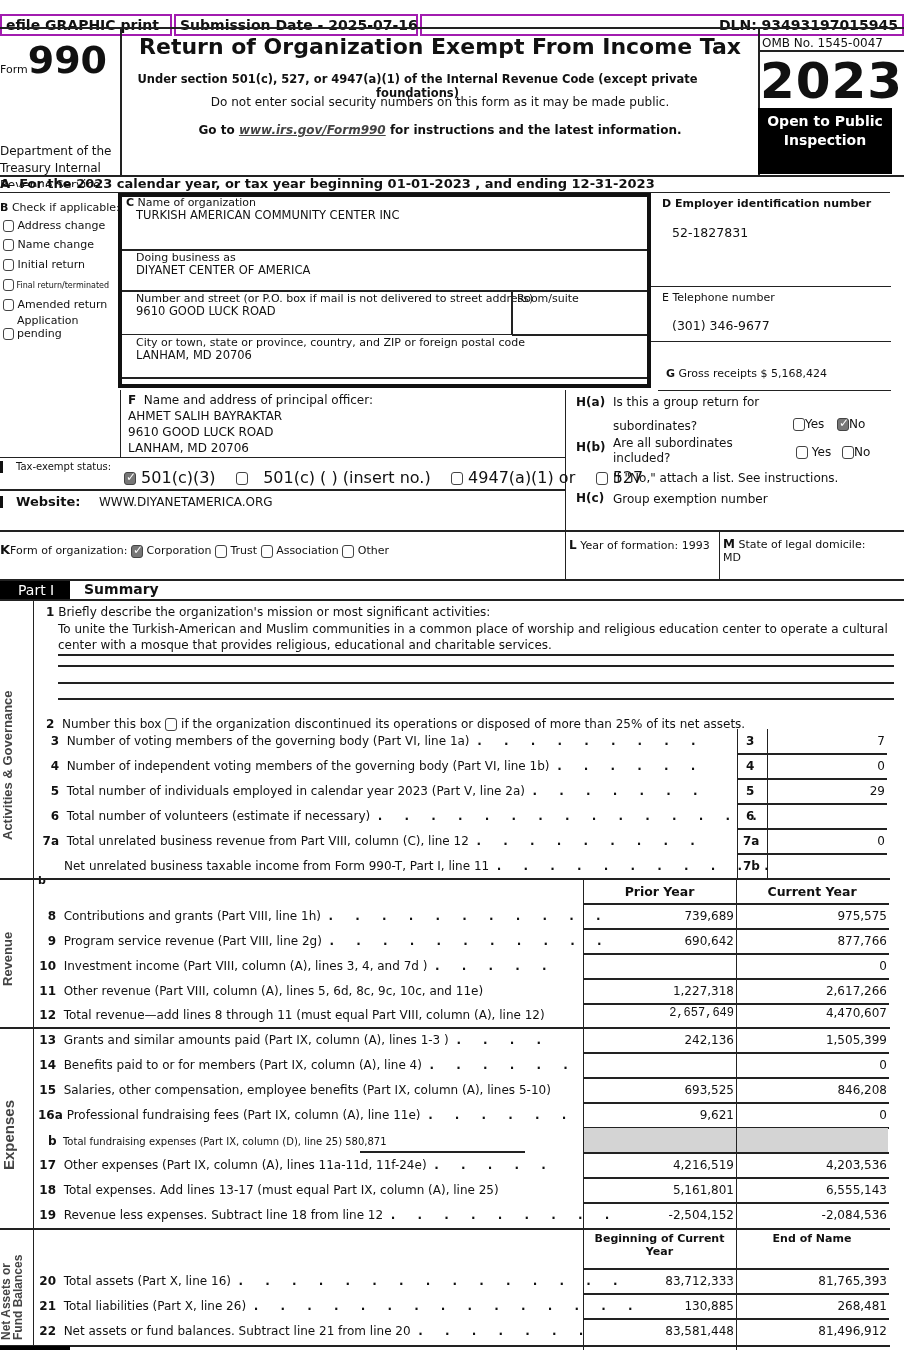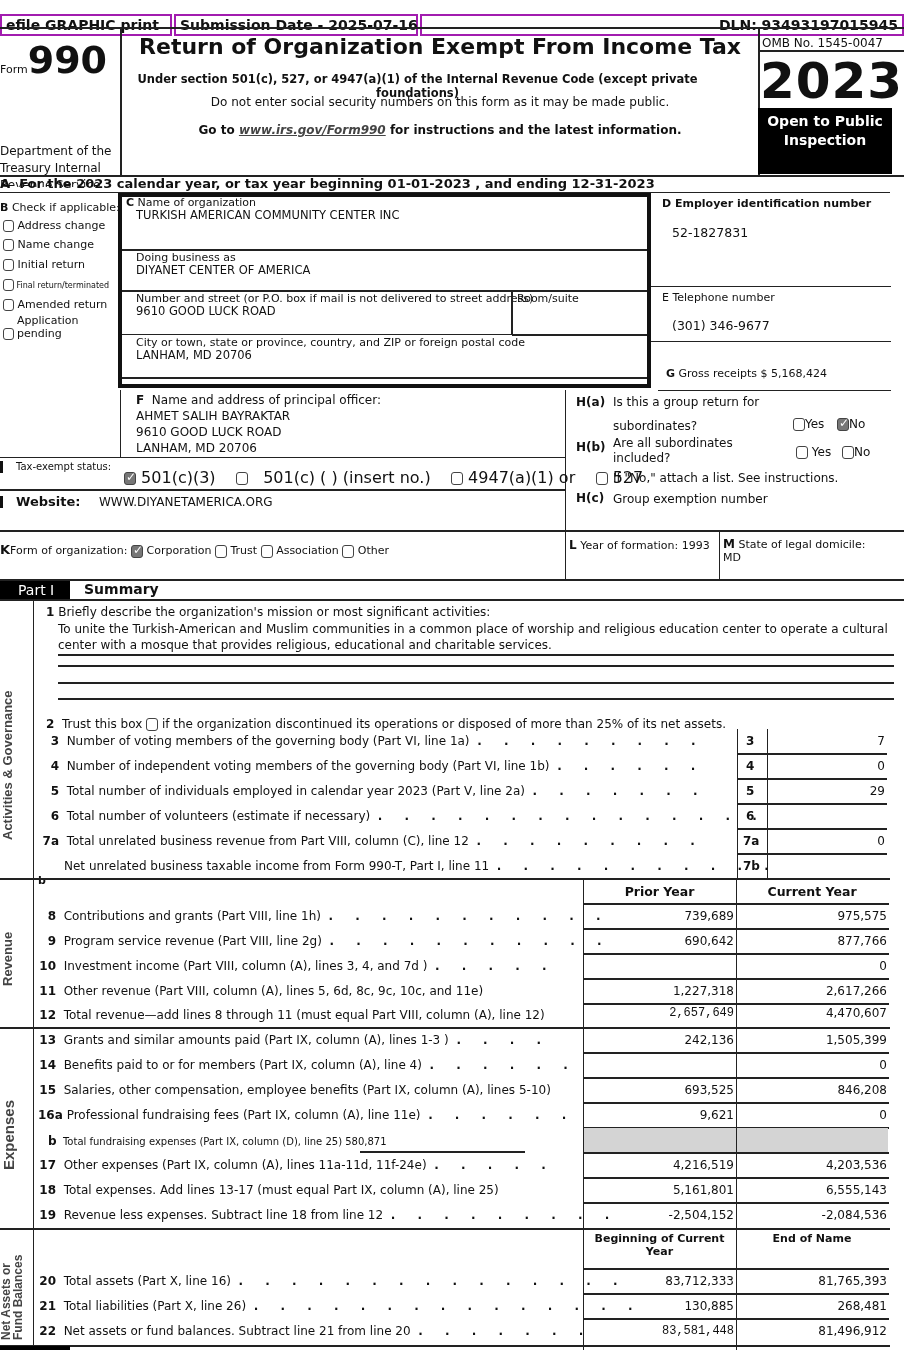--- a/index.html
+++ b/index.html
@@ -101,21 +101,21 @@
 <div class="abs lbl" style="left:662px;top:197px;font-weight:bold;">D Employer identification number</div>
 <div class="abs" style="left:672px;top:225px;font-size:12.5px;">52-1827831</div>
 <div class="hline" style="top:286px;left:651px;width:240px;"></div>
 <div class="abs lbl" style="left:662px;top:291px;">E Telephone number</div>
 <div class="abs" style="left:672px;top:318px;font-size:12.5px;">(301) 346-9677</div>
 <div class="hline" style="top:341px;left:651px;width:240px;"></div>
 <div class="abs lbl" style="left:666px;top:367px;"><b>G</b> <span>Gross receipts $</span> <span>5,168,424</span></div>
 <div class="hline" style="top:390px;left:658px;width:233px;"></div>
 
 <div class="vline" style="left:120px;top:390px;height:68px;"></div>
-<div class="abs" style="left:128px;top:392px;font-size:12px;line-height:16px;margin-left:8px;">
+<div class="abs" style="left:128px;top:392px;font-size:12px;line-height:16px;">
   <div><b>F</b>&nbsp; <span>Name and address of principal officer:</span></div>
   <div>AHMET SALIH BAYRAKTAR</div>
   <div>9610 GOOD LUCK ROAD</div>
   <div>LANHAM, MD  20706</div>
 </div>
 <div class="vline" style="left:565px;top:390px;height:190px;"></div>
 
 <div class="abs" style="left:576px;top:395px;font-size:12px;font-weight:bold;">H(a)</div>
 <div class="abs" style="left:613px;top:395px;font-size:12px;">Is this a group return for</div>
 <div class="abs" style="left:613px;top:419px;font-size:12px;">subordinates?</div>
@@ -180,21 +180,21 @@
   </div>
 
 <div class="line-row" style="left:46px;top:605px;"><span class="ln">1</span> <span>Briefly describe the organization's mission or most significant activities:</span></div>
 <div class="line-row" style="left:58px;top:622px;">To unite the Turkish-American and Muslim communities in a common place of worship and religious education center to operate a cultural</div>
 <div class="line-row" style="left:58px;top:638px;">center with a mosque that provides religious, educational and charitable services.</div>
 <div class="hline" style="top:654px;left:58px;width:836px;border-top-width:2px;"></div>
 <div class="hline" style="top:665px;left:58px;width:836px;border-top-width:2px;"></div>
 <div class="hline" style="top:682px;left:58px;width:836px;border-top-width:2px;"></div>
 <div class="hline" style="top:698px;left:58px;width:836px;border-top-width:2px;"></div>
 
-<div class="line-row" style="left:46px;top:717px;"><span class="ln">2</span>&nbsp; <span>Trust this box</span> <span class="cbl"></span> <span>if the organization discontinued its operations or disposed of more than 25% of its net assets.</span></div>
+<div class="line-row" style="left:46px;top:717px;"><span class="ln">2</span>&nbsp; <span>Number this box</span> <span class="cbl"></span> <span>if the organization discontinued its operations or disposed of more than 25% of its net assets.</span></div>
 
 <div class="vline" style="left:737px;top:729px;height:150px;"></div>
 <div class="vline" style="left:767px;top:729px;height:150px;"></div>
 <div class="hline thick" style="top:753px;left:737px;width:150px;"></div>
 <div class="hline thick" style="top:778px;left:737px;width:150px;"></div>
 <div class="hline thick" style="top:803px;left:737px;width:150px;"></div>
 <div class="hline thick" style="top:828px;left:737px;width:150px;"></div>
 <div class="hline thick" style="top:853px;left:737px;width:150px;"></div>
 
 <div id="gov-rows"></div>
@@ -305,17 +305,17 @@
 
 <div class="line-row" style="left:36px;top:1274px;"><span class="ln" style="width:20px;text-align:right;">20</span>&nbsp; <span>Total assets (Part X, line 16)</span> &nbsp;<span class="dots">. . . . . . . . . . . . . . .</span></div>
 <div class="num" style="left:586px;top:1274px;width:148px;">83,712,333</div>
 <div class="num" style="left:739px;top:1274px;width:148px;">81,765,393</div>
 
 <div class="line-row" style="left:36px;top:1299px;"><span class="ln" style="width:20px;text-align:right;">21</span>&nbsp; <span>Total liabilities (Part X, line 26)</span> &nbsp;<span class="dots">. . . . . . . . . . . . . . .</span></div>
 <div class="num" style="left:586px;top:1299px;width:148px;">130,885</div>
 <div class="num" style="left:739px;top:1299px;width:148px;">268,481</div>
 
 <div class="line-row" style="left:36px;top:1324px;"><span class="ln" style="width:20px;text-align:right;">22</span>&nbsp; <span>Net assets or fund balances. Subtract line 21 from line 20</span> &nbsp;<span class="dots">. . . . . . .</span></div>
-<div class="num" style="left:586px;top:1324px;width:148px;font-family:Liberation Mono, monospace;">83,581,448</div>
+<div class="num" style="left:586px;top:1324px;width:148px;">83,581,448</div>
 <div class="num" style="left:739px;top:1324px;width:148px;">81,496,912</div>
 
 <div class="hline thick" style="top:1345px;left:0;width:890px;"></div>
 <div class="abs" style="left:0;top:1346px;width:70px;height:4px;background:#000;"></div>
 
 </body></html>

